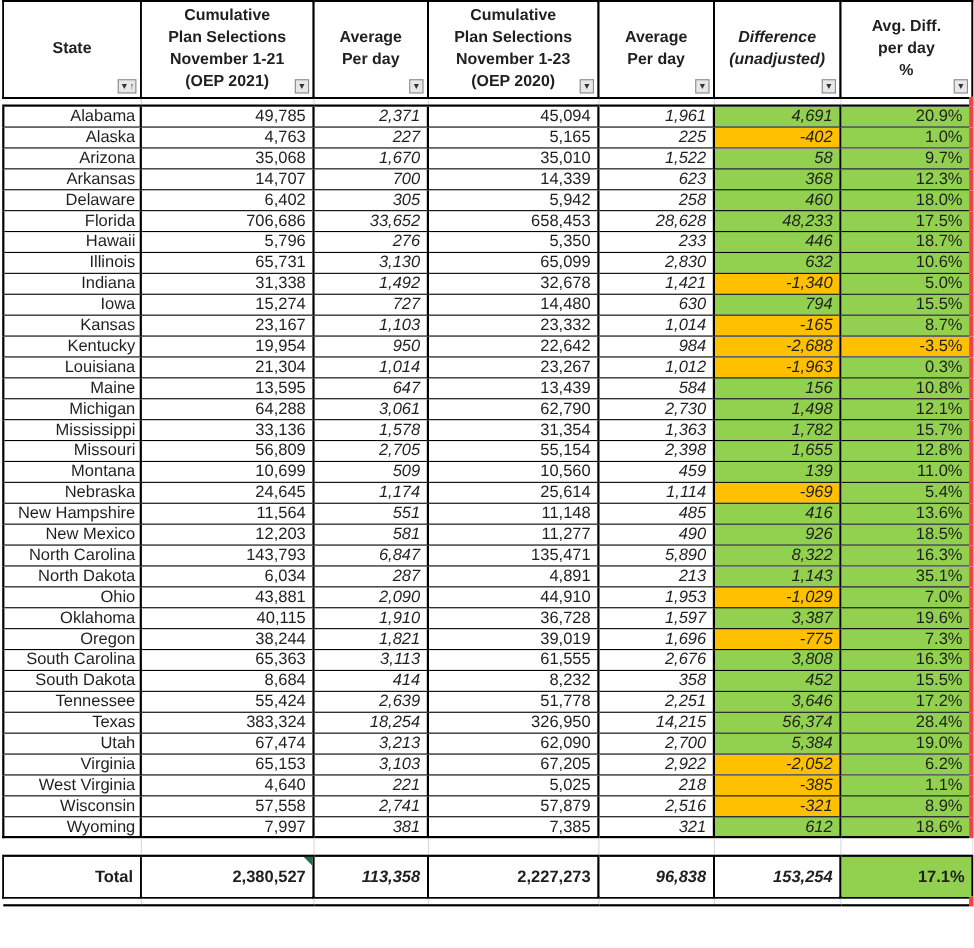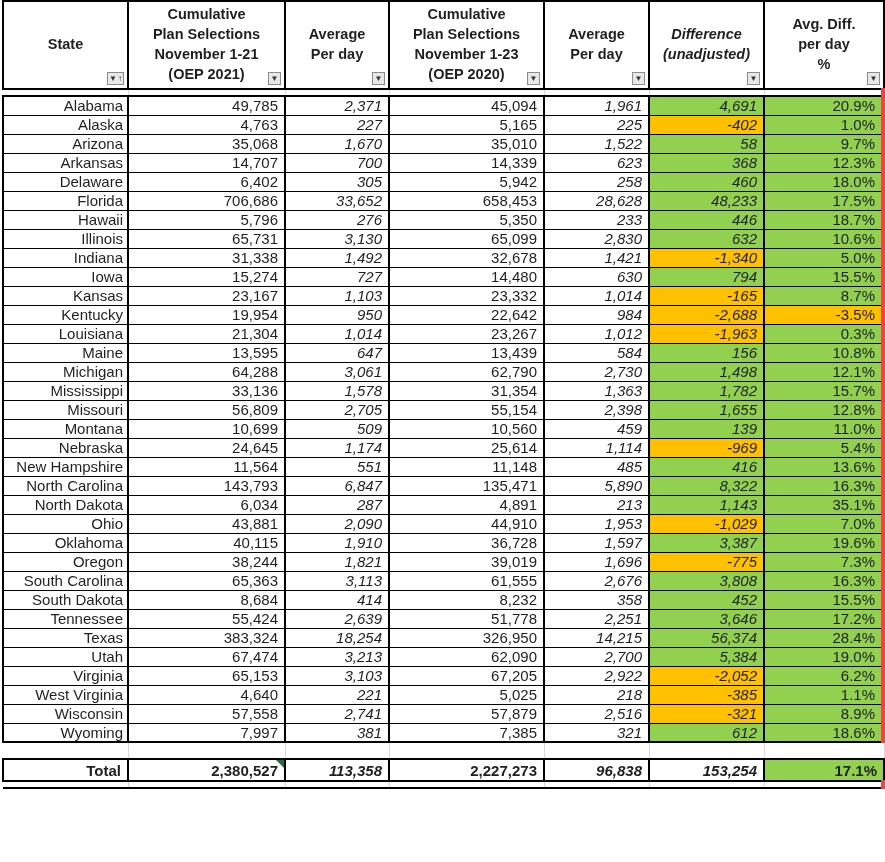--- a/index.html
+++ b/index.html
@@ -76,21 +76,21 @@
     height:17px;border:none;
     border-left:1px solid var(--grid);border-right:1px solid var(--grid);
     border-bottom:1px solid var(--grid);
     background:#fff;padding:0;
   }
   tr.gap td:first-child{border-left:none;}
   
   tr.total td{
     border:2px solid #000;
     font-size:15px;font-weight:bold;
-    height:22px;
+    height:38px;
     padding:0 6px 0 2px;
     text-align:right;white-space:nowrap;
     box-sizing:border-box;background:#fff;
     position:relative;
   }
   tr.total td.c-ital{font-style:italic;text-align:right;}
   tr.total td.bg-green{background:var(--green);margin-left:27px;}
   .flag-triangle{
     position:absolute;top:0;right:0;width:0;height:0;
     border-top:8px solid var(--tri);
@@ -355,20 +355,29 @@
     <td class="bg-green">5.4%</td>
   </tr>
       <tr>
     <td class="c-state">New Hampshire</td>
     <td>11,564</td>
     <td class="c-ital">551</td>
     <td>11,148</td>
     <td class="c-ital">485</td>
     <td class="c-ital bg-green">416</td>
     <td class="bg-green">13.6%</td>
+  </tr>
+      <tr>
+    <td class="c-state">New Mexico</td>
+    <td>12,203</td>
+    <td class="c-ital">581</td>
+    <td>11,277</td>
+    <td class="c-ital">490</td>
+    <td class="c-ital bg-green">926</td>
+    <td class="bg-green">18.5%</td>
   </tr>
       <tr>
     <td class="c-state">North Carolina</td>
     <td>143,793</td>
     <td class="c-ital">6,847</td>
     <td>135,471</td>
     <td class="c-ital">5,890</td>
     <td class="c-ital bg-green">8,322</td>
     <td class="bg-green">16.3%</td>
   </tr>

